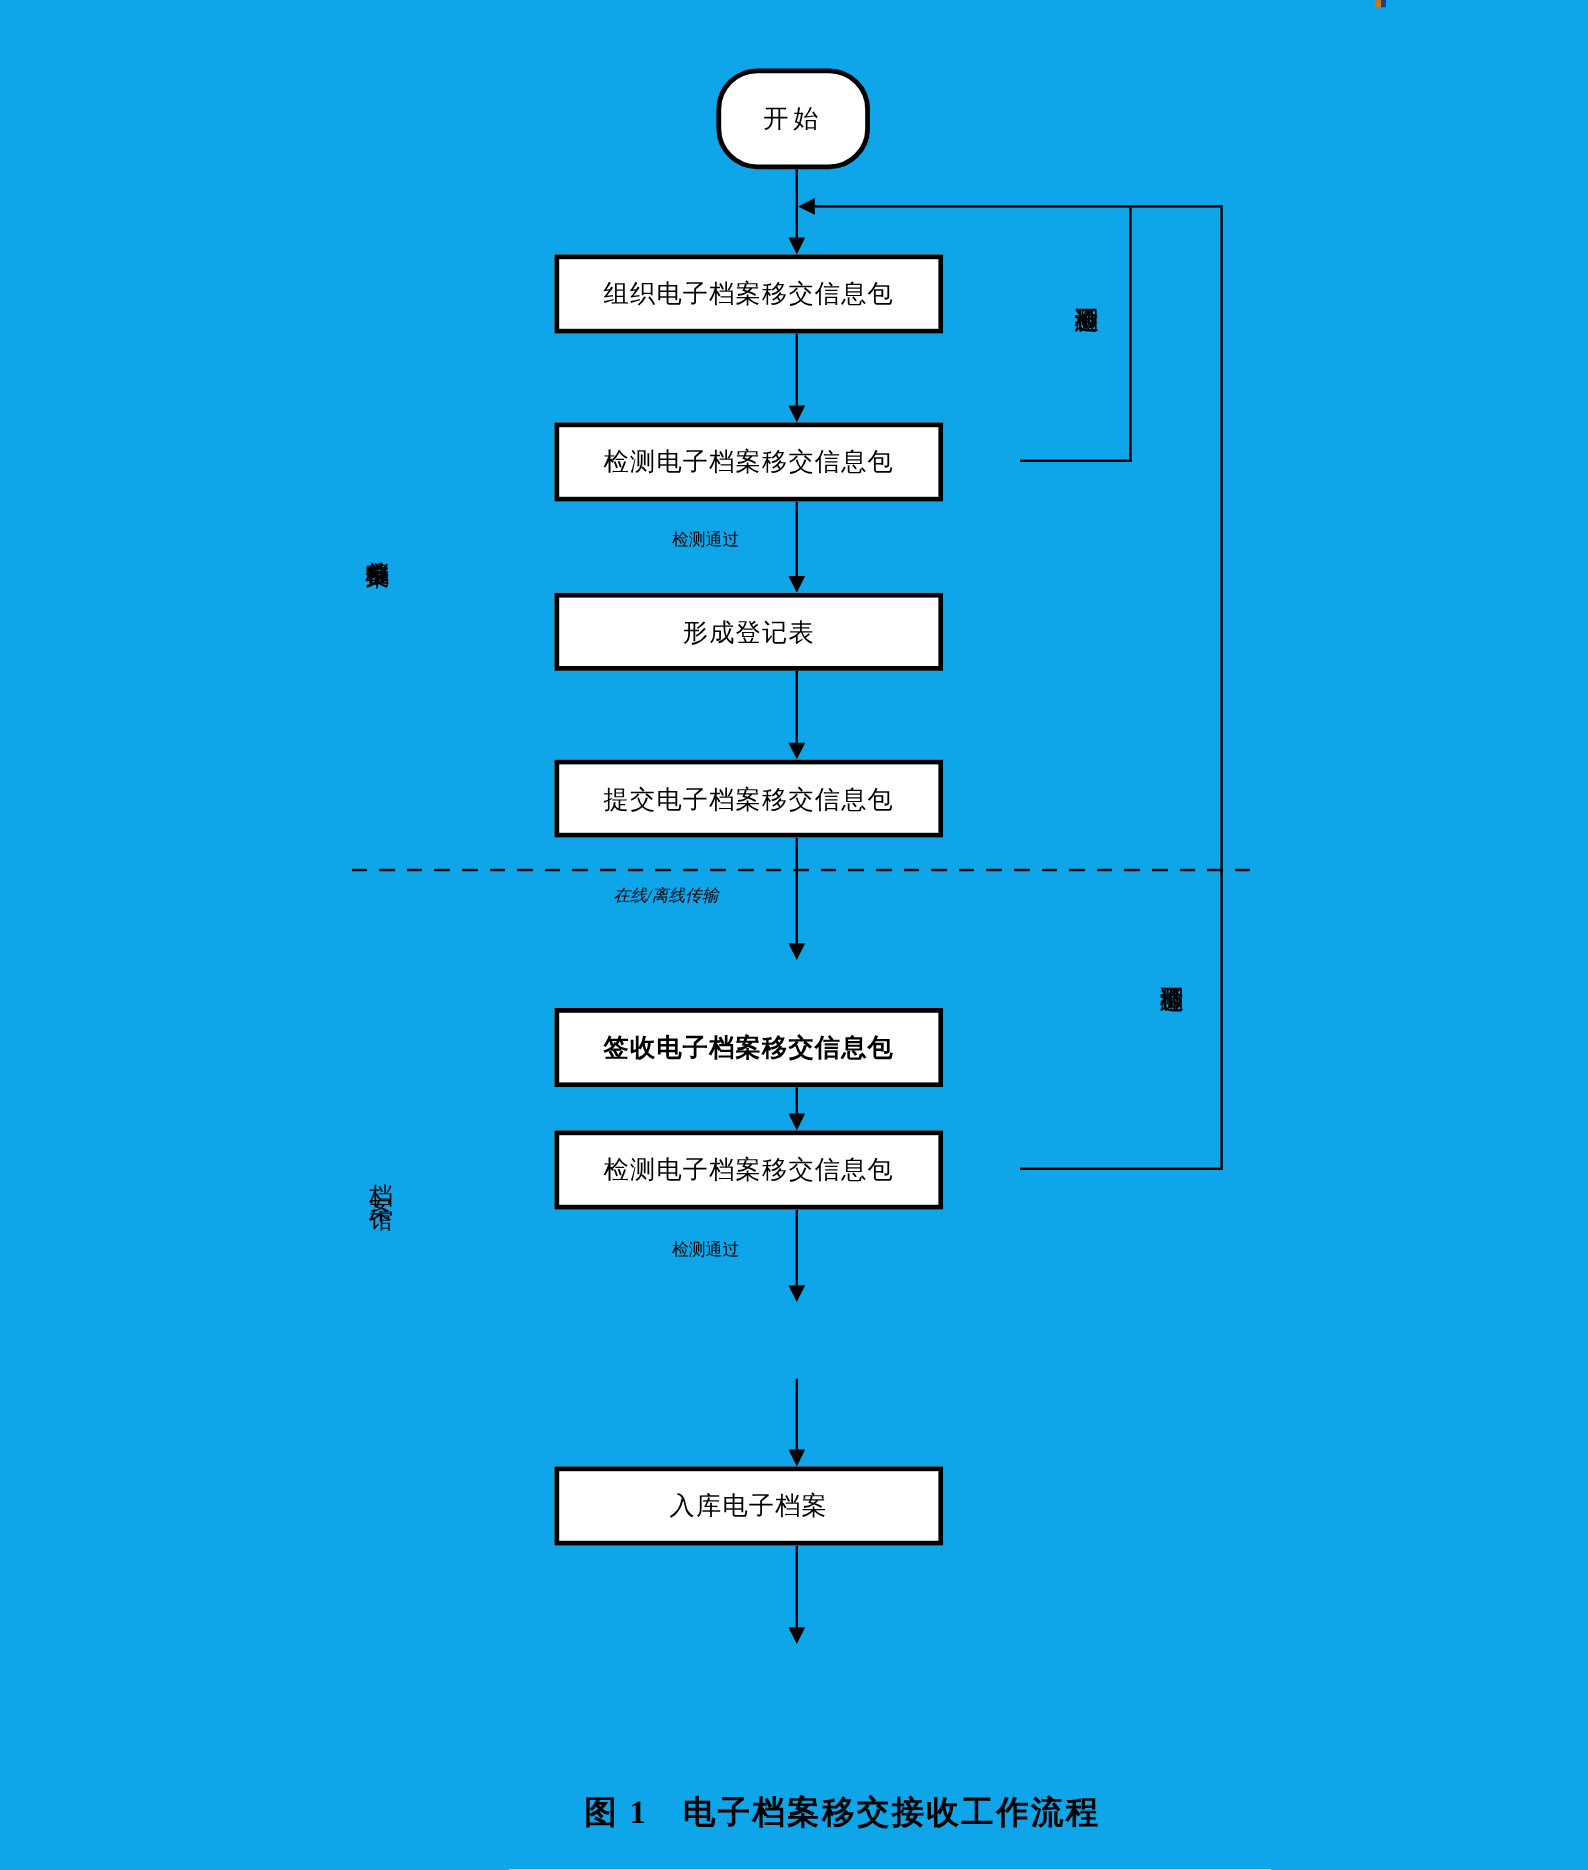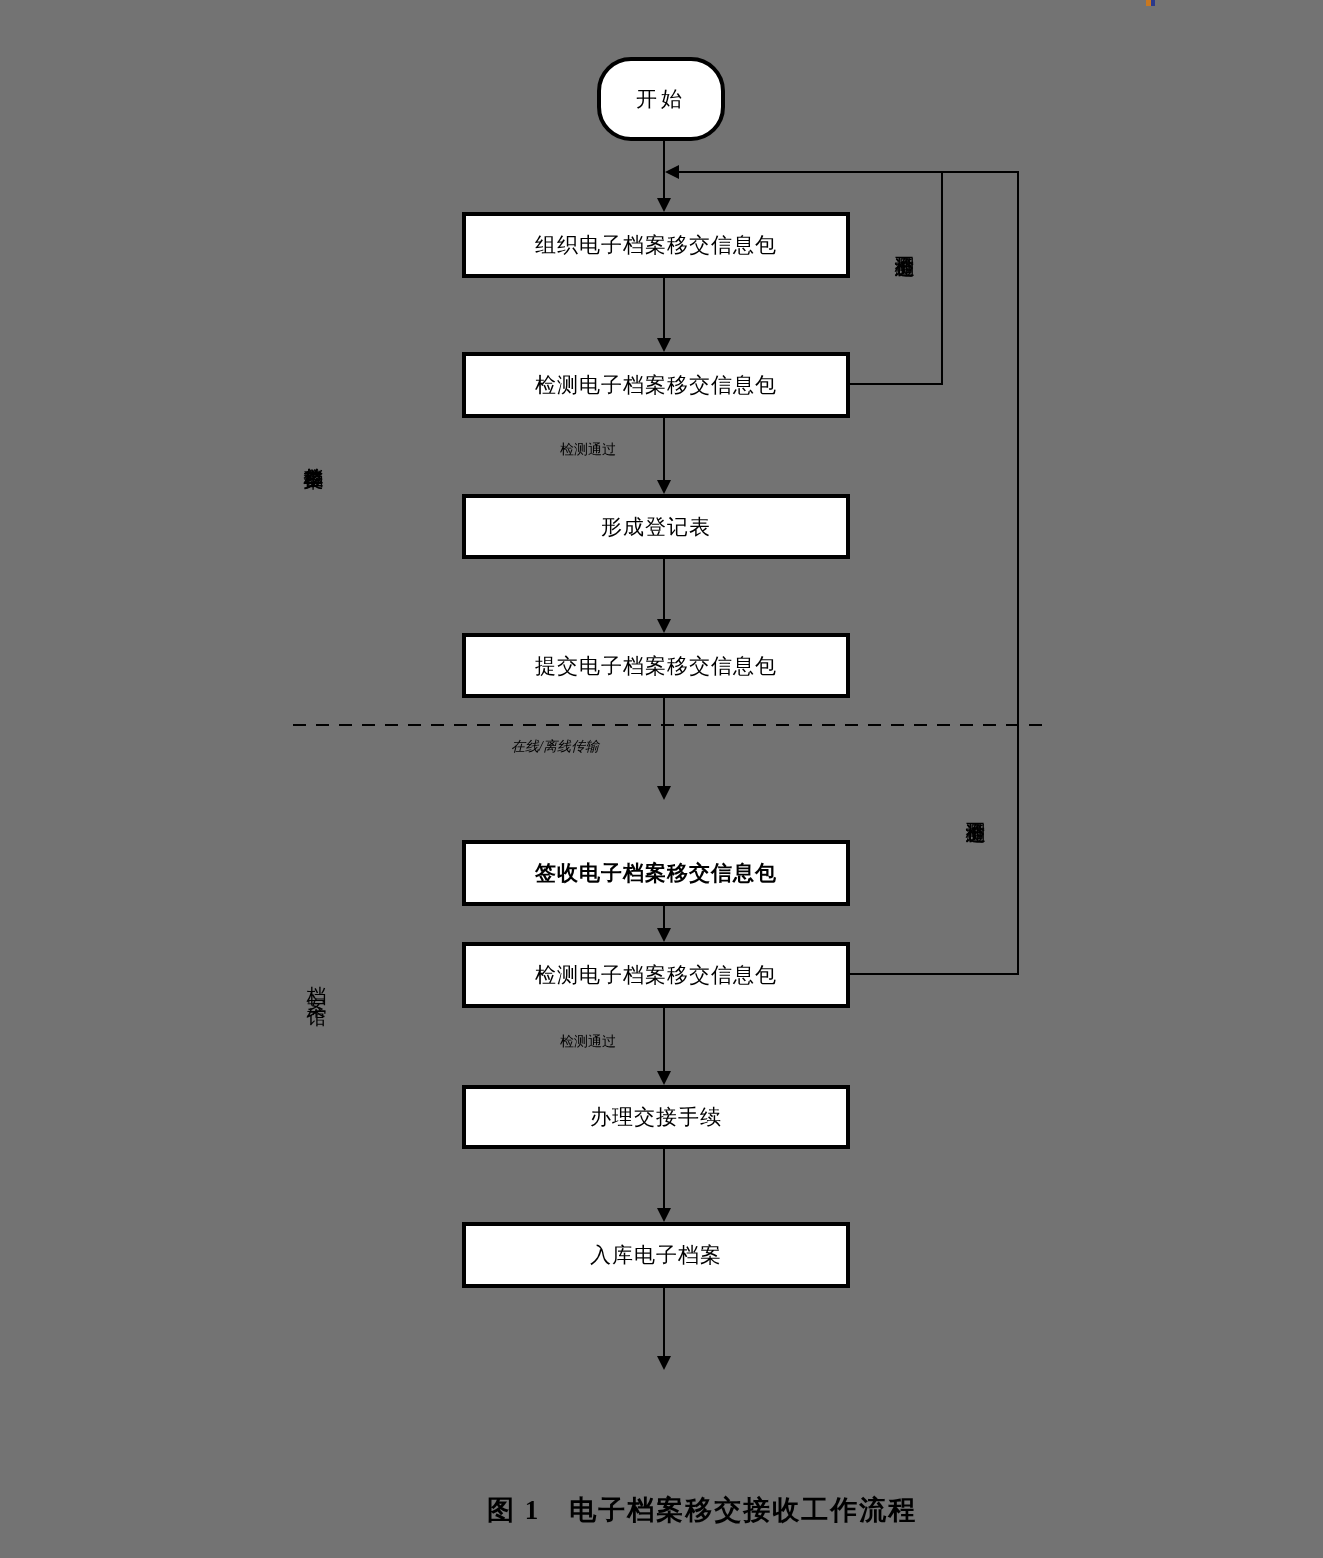--- a/index.html
+++ b/index.html
@@ -1,28 +1,28 @@
 <!DOCTYPE html>
 <html><head>
 <meta charset="utf-8">
 <style>
   html, body { margin:0; padding:0; background:#ffffff; }
   #canvas {
     position: relative;
     width: 1323px;
     height: 1558px;
-    background: #737373;
+    background: #0ea5e9;
     font-family: "Liberation Serif", "DejaVu Serif", serif;
     color: #000;
     overflow: hidden;
   }
   .box {
     position: absolute;
     left: 462px;
-    width: 388px;
+    width: 324px;
     box-sizing: border-box;
     border: 4px solid #000;
     background: #fff;
     display: flex;
     align-items: center;
     justify-content: center;
     font-size: 21px;
     letter-spacing: 1px;
     text-align: right;
   }
@@ -136,21 +136,20 @@
 
   <div class="hline" style="left:850px; top:973px; width:169px;"></div>
   <div class="vline" style="left:1017px; top:173px; height:802px;"></div>
 
   <div class="box" style="top:212px; height:66px;">组织电子档案移交信息包</div>
   <div class="box" style="top:352px; height:66px;">检测电子档案移交信息包</div>
   <div class="box" style="top:494px; height:65px;">形成登记表</div>
   <div class="box" style="top:633px; height:65px;">提交电子档案移交信息包</div>
   <div class="box" style="top:840px; height:66px;font-weight:bold;">签收电子档案移交信息包</div>
   <div class="box" style="top:942px; height:66px;">检测电子档案移交信息包</div>
-  <div class="box" style="top:1085px; height:64px;">办理交接手续</div>
   <div class="box" style="top:1222px; height:66px;">入库电子档案</div>
 
   <div class="dashline" style="left:293px; top:724px; width:750px;"></div>
 
   <div class="elabel" style="left:560px; top:441px;">检测通过</div>
   <div class="elabel" style="left:511px; top:738px;font-style:italic;">在线/离线传输</div>
   <div class="elabel" style="left:560px; top:1033px;">检测通过</div>
   <div class="vtext" style="left:894px; top:241px;">检测不通过</div>
   <div class="vtext" style="left:965px; top:807px;">检测不通过</div>
 

